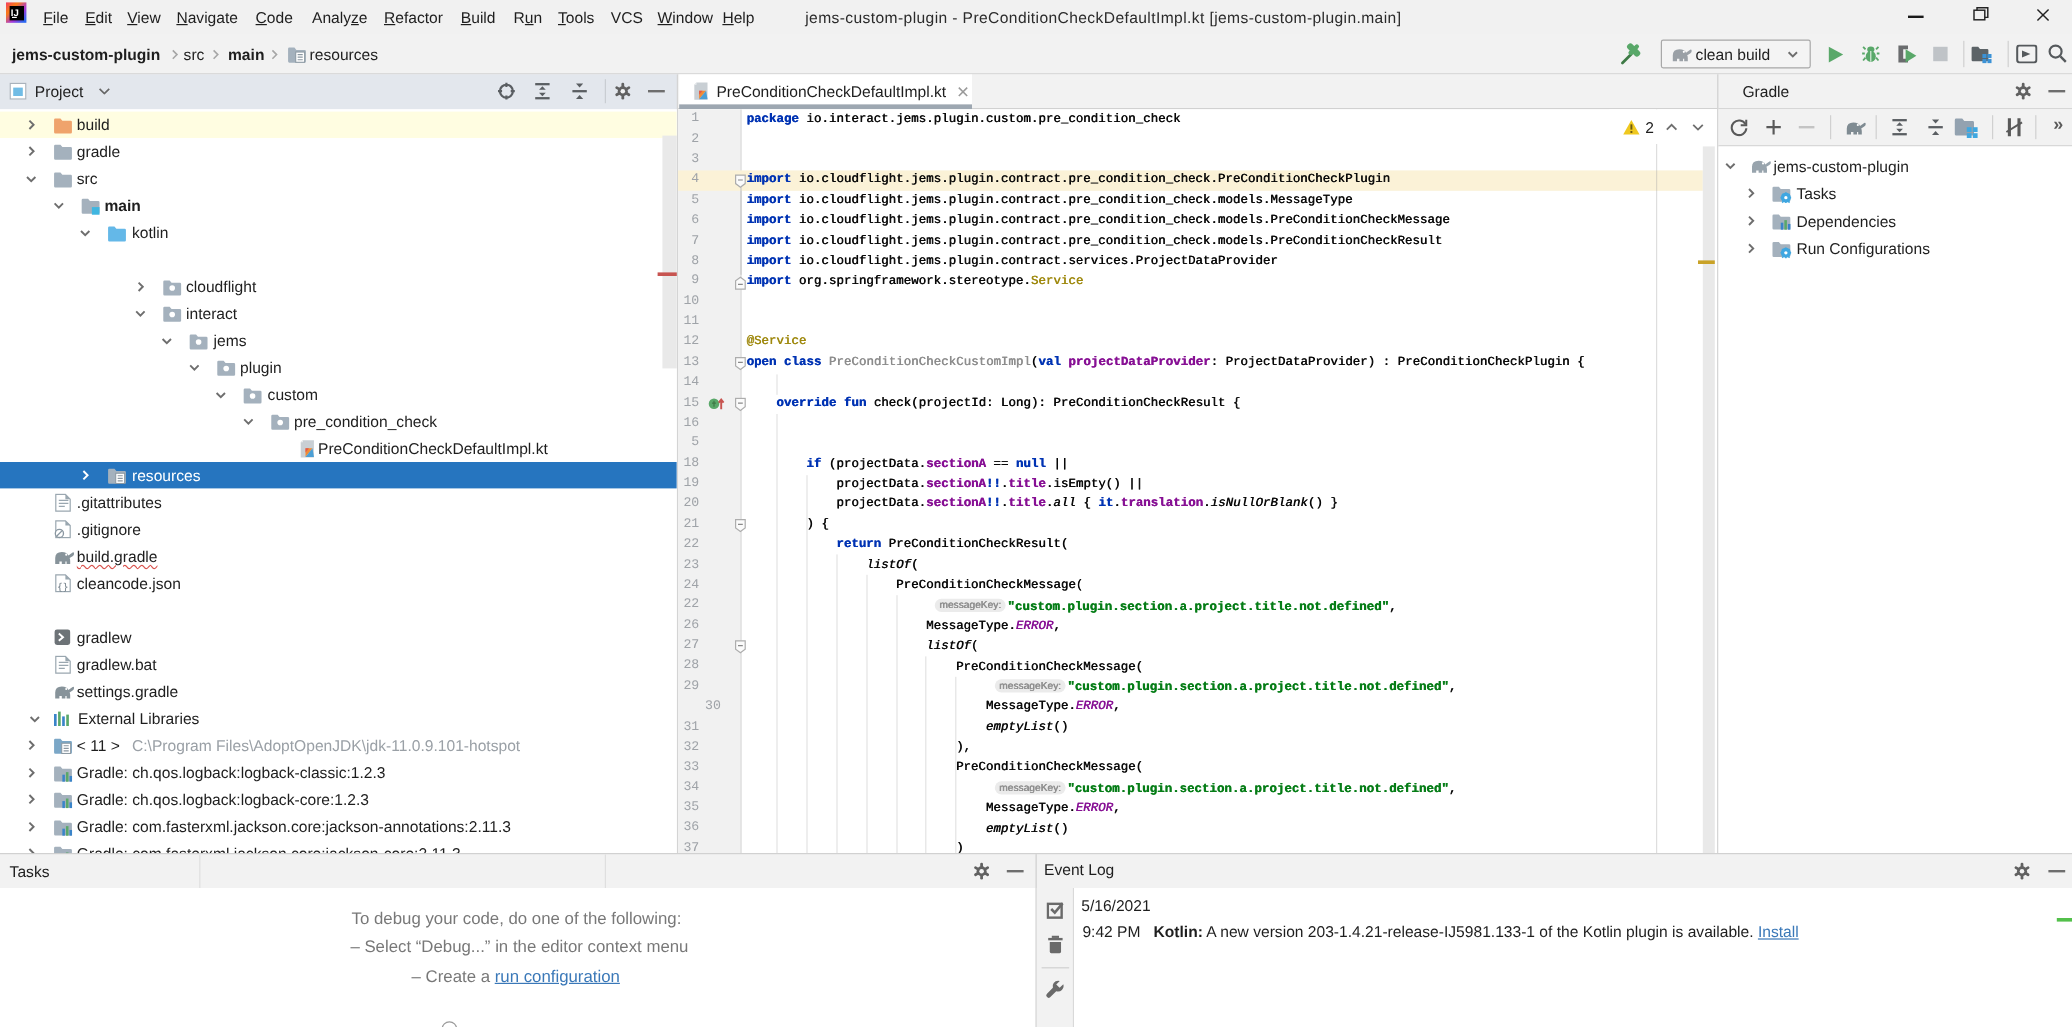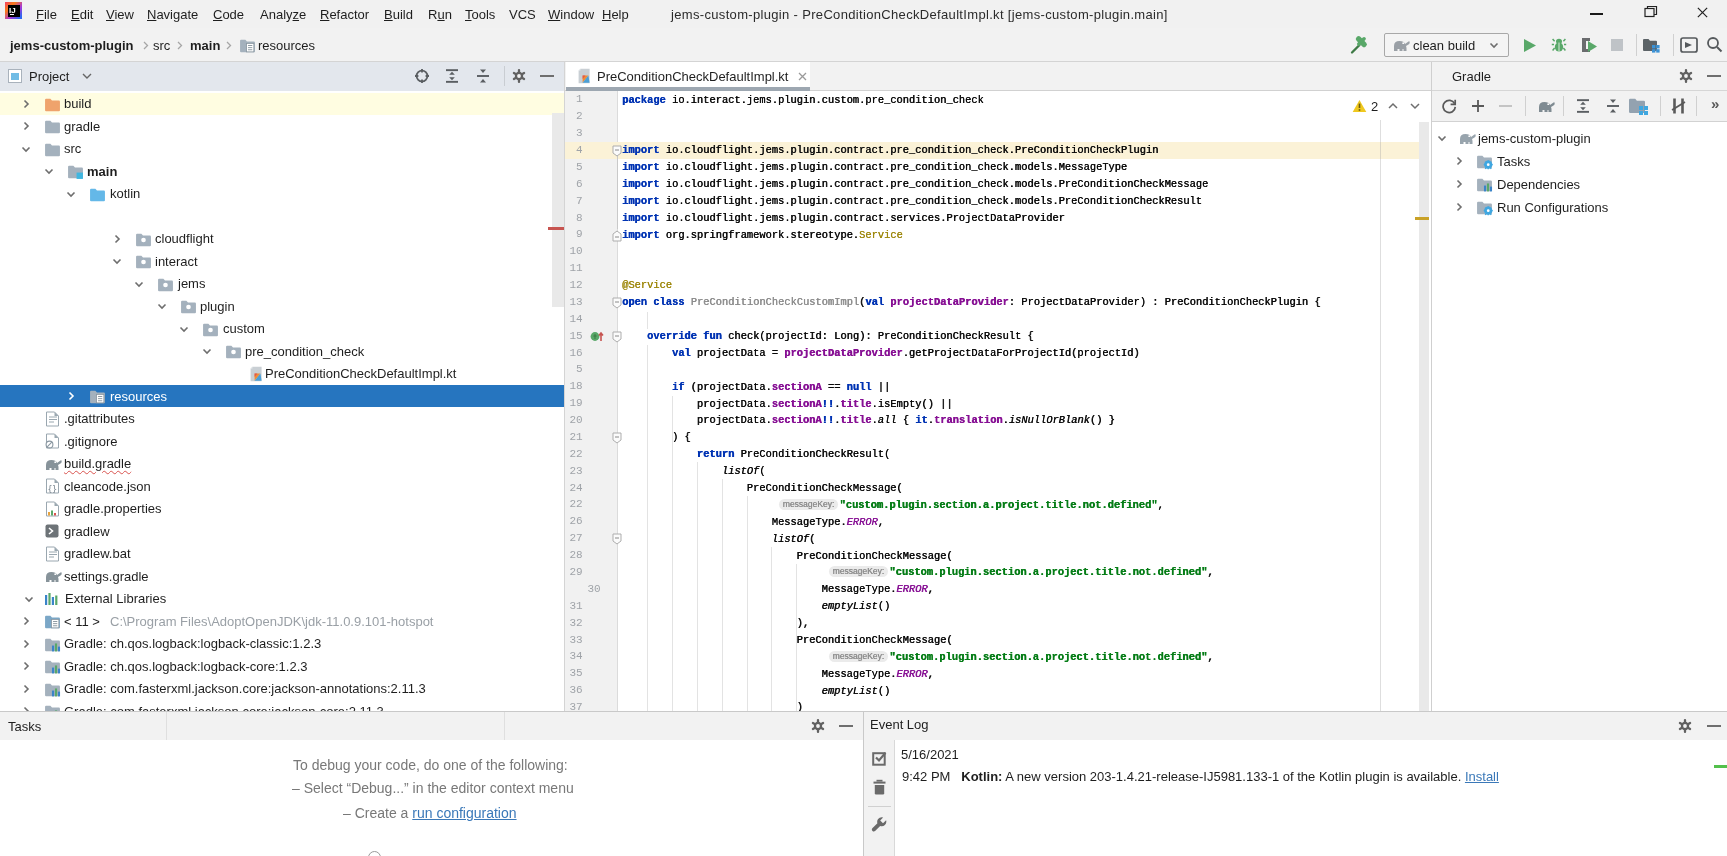--- a/index.html
+++ b/index.html
@@ -370,30 +370,20 @@
       </svg>
       <div class="abs" style="left:64px;top:3.5px;font-size:13px;color:#1e1e1e;text-decoration:underline wavy #d9544f 1px;text-underline-offset:2px;white-space:pre;">build.gradle</div>
     </div>
     <div class="abs" style="left:0;top:384.1px;width:551px;height:22.5px;">
       <svg class="abs" style="left:45px;top:3px" width="15" height="16" viewBox="0 0 15 16">
         <path d="M1.5 1 h8 l4 4 v10 h-12 Z" fill="#fff" stroke="#9AA7B0" stroke-width="1"></path>
         <path d="M9.5 1 l4 4 h-4 Z" fill="#9AA7B0"></path>
         <text x="2.5" y="13.5" font-size="8" fill="#6e7b85" font-family="monospace">{}</text>
       </svg>
       <div class="abs" style="left:64px;top:3.5px;font-size:13px;color:#1e1e1e;white-space:pre;">cleancode.json</div>
-    </div>
-    <div class="abs" style="left:0;top:406.6px;width:551px;height:22.5px;">
-      <svg class="abs" style="left:45px;top:3px" width="15" height="16" viewBox="0 0 15 16">
-        <path d="M1.5 1 h8 l4 4 v10 h-12 Z" fill="#fff" stroke="#9AA7B0" stroke-width="1"></path>
-        <path d="M9.5 1 l4 4 h-4 Z" fill="#9AA7B0"></path>
-        <rect x="3" y="11" width="2" height="3.5" fill="#E8A33D"></rect>
-        <rect x="6" y="9.5" width="2" height="5" fill="#59A869"></rect>
-        <rect x="9" y="12" width="2" height="2.5" fill="#D9544F"></rect>
-      </svg>
-      <div class="abs" style="left:64px;top:3.5px;font-size:13px;color:#1e1e1e;white-space:pre;">gradle.properties</div>
     </div>
     <div class="abs" style="left:0;top:429.1px;width:551px;height:22.5px;">
       <svg class="abs" style="left:45px;top:4px" width="14" height="14" viewBox="0 0 14 14">
         <rect x="0.5" y="0.5" width="13" height="13" rx="2" fill="#6D7377"></rect>
         <path d="M4 4 L7.5 7 L4 10" stroke="#fff" stroke-width="1.6" fill="none"></path>
       </svg>
       <div class="abs" style="left:64px;top:3.5px;font-size:13px;color:#1e1e1e;white-space:pre;">gradlew</div>
     </div>
     <div class="abs" style="left:0;top:451.6px;width:551px;height:22.5px;">
       <svg class="abs" style="left:45px;top:3px" width="15" height="16" viewBox="0 0 15 16">
@@ -569,21 +559,20 @@
     <div class="abs mono codeln" style="left:57px;top:2.75px;color:#080808;white-space:pre;width:auto;"><span class="kw">package</span> io.interact.jems.plugin.custom.pre_condition_check</div>
     <div class="abs mono codeln" style="left:57px;top:53.39px;color:#080808;white-space:pre;width:auto;"><span class="kw">import</span> io.cloudflight.jems.plugin.contract.pre_condition_check.PreConditionCheckPlugin</div>
     <div class="abs mono codeln" style="left:57px;top:70.27px;color:#080808;white-space:pre;width:auto;"><span class="kw">import</span> io.cloudflight.jems.plugin.contract.pre_condition_check.models.MessageType</div>
     <div class="abs mono codeln" style="left:57px;top:87.14999999999999px;color:#080808;white-space:pre;width:auto;"><span class="kw">import</span> io.cloudflight.jems.plugin.contract.pre_condition_check.models.PreConditionCheckMessage</div>
     <div class="abs mono codeln" style="left:57px;top:104.03px;color:#080808;white-space:pre;width:auto;"><span class="kw">import</span> io.cloudflight.jems.plugin.contract.pre_condition_check.models.PreConditionCheckResult</div>
     <div class="abs mono codeln" style="left:57px;top:120.91px;color:#080808;white-space:pre;width:auto;"><span class="kw">import</span> io.cloudflight.jems.plugin.contract.services.ProjectDataProvider</div>
     <div class="abs mono codeln" style="left:57px;top:137.79px;color:#080808;white-space:pre;width:auto;"><span class="kw">import</span> org.springframework.stereotype.<span class="ann">Service</span></div>
     <div class="abs mono codeln" style="left:57px;top:188.42999999999998px;color:#080808;white-space:pre;width:auto;"><span class="ann">@Service</span></div>
     <div class="abs mono codeln" style="left:57px;top:205.31px;color:#080808;white-space:pre;width:auto;"><span class="kw">open</span> <span class="kw">class</span> <span style="color:#8c8c8c">PreConditionCheckCustomImpl</span>(<span class="kw">val</span> <span class="pp">projectDataProvider</span>: ProjectDataProvider) : PreConditionCheckPlugin {</div>
     <div class="abs mono codeln" style="left:57px;top:239.07px;color:#080808;white-space:pre;width:auto;">    <span class="kw">override</span> <span class="kw">fun</span> check(projectId: Long): PreConditionCheckResult {</div>
-    <div class="abs mono codeln" style="left:57px;top:255.95px;color:#080808;white-space:pre;width:auto;">        <span class="kw">val</span> projectData = <span class="pp">projectDataProvider</span>.getProjectDataForProjectId(projectId)</div>
     <div class="abs mono codeln" style="left:57px;top:289.71px;color:#080808;white-space:pre;width:auto;">        <span class="kw">if</span> (projectData.<span class="pp">sectionA</span> == <span class="kw">null</span> ||</div>
     <div class="abs mono codeln" style="left:57px;top:306.59px;color:#080808;white-space:pre;width:auto;">            projectData.<span class="pp">sectionA</span><span class="kw">!!</span>.<span class="pp">title</span>.isEmpty() ||</div>
     <div class="abs mono codeln" style="left:57px;top:323.46999999999997px;color:#080808;white-space:pre;width:auto;">            projectData.<span class="pp">sectionA</span><span class="kw">!!</span>.<span class="pp">title</span>.<span class="fn">all</span> { <span class="kw">it</span>.<span class="pp">translation</span>.<span class="fn">isNullOrBlank</span>() }</div>
     <div class="abs mono codeln" style="left:57px;top:340.34999999999997px;color:#080808;white-space:pre;width:auto;">        ) {</div>
     <div class="abs mono codeln" style="left:57px;top:357.22999999999996px;color:#080808;white-space:pre;width:auto;">            <span class="kw">return</span> PreConditionCheckResult(</div>
     <div class="abs mono codeln" style="left:57px;top:374.10999999999996px;color:#080808;white-space:pre;width:auto;">                <span class="fn">listOf</span>(</div>
     <div class="abs mono codeln" style="left:57px;top:390.98999999999995px;color:#080808;white-space:pre;width:auto;">                    PreConditionCheckMessage(</div>
     <div class="abs mono codeln" style="left:57px;top:407.87px;color:#080808;white-space:pre;width:auto;">                        <span style="display:inline-block;background:#EBEBEB;border-radius:6px;color:#8C8C8C;font-family:'Liberation Sans',sans-serif;font-size:8.5px;padding:0 4px;line-height:11px;vertical-align:1px;margin-left:7px;margin-right:-5px;">messageKey:</span> <span class="str">"custom.plugin.section.a.project.title.not.defined"</span>,</div>
     <div class="abs mono codeln" style="left:57px;top:424.75px;color:#080808;white-space:pre;width:auto;">                        MessageType.<span class="ppi">ERROR</span>,</div>
     <div class="abs mono codeln" style="left:57px;top:441.63px;color:#080808;white-space:pre;width:auto;">                        <span class="fn">listOf</span>(</div>

